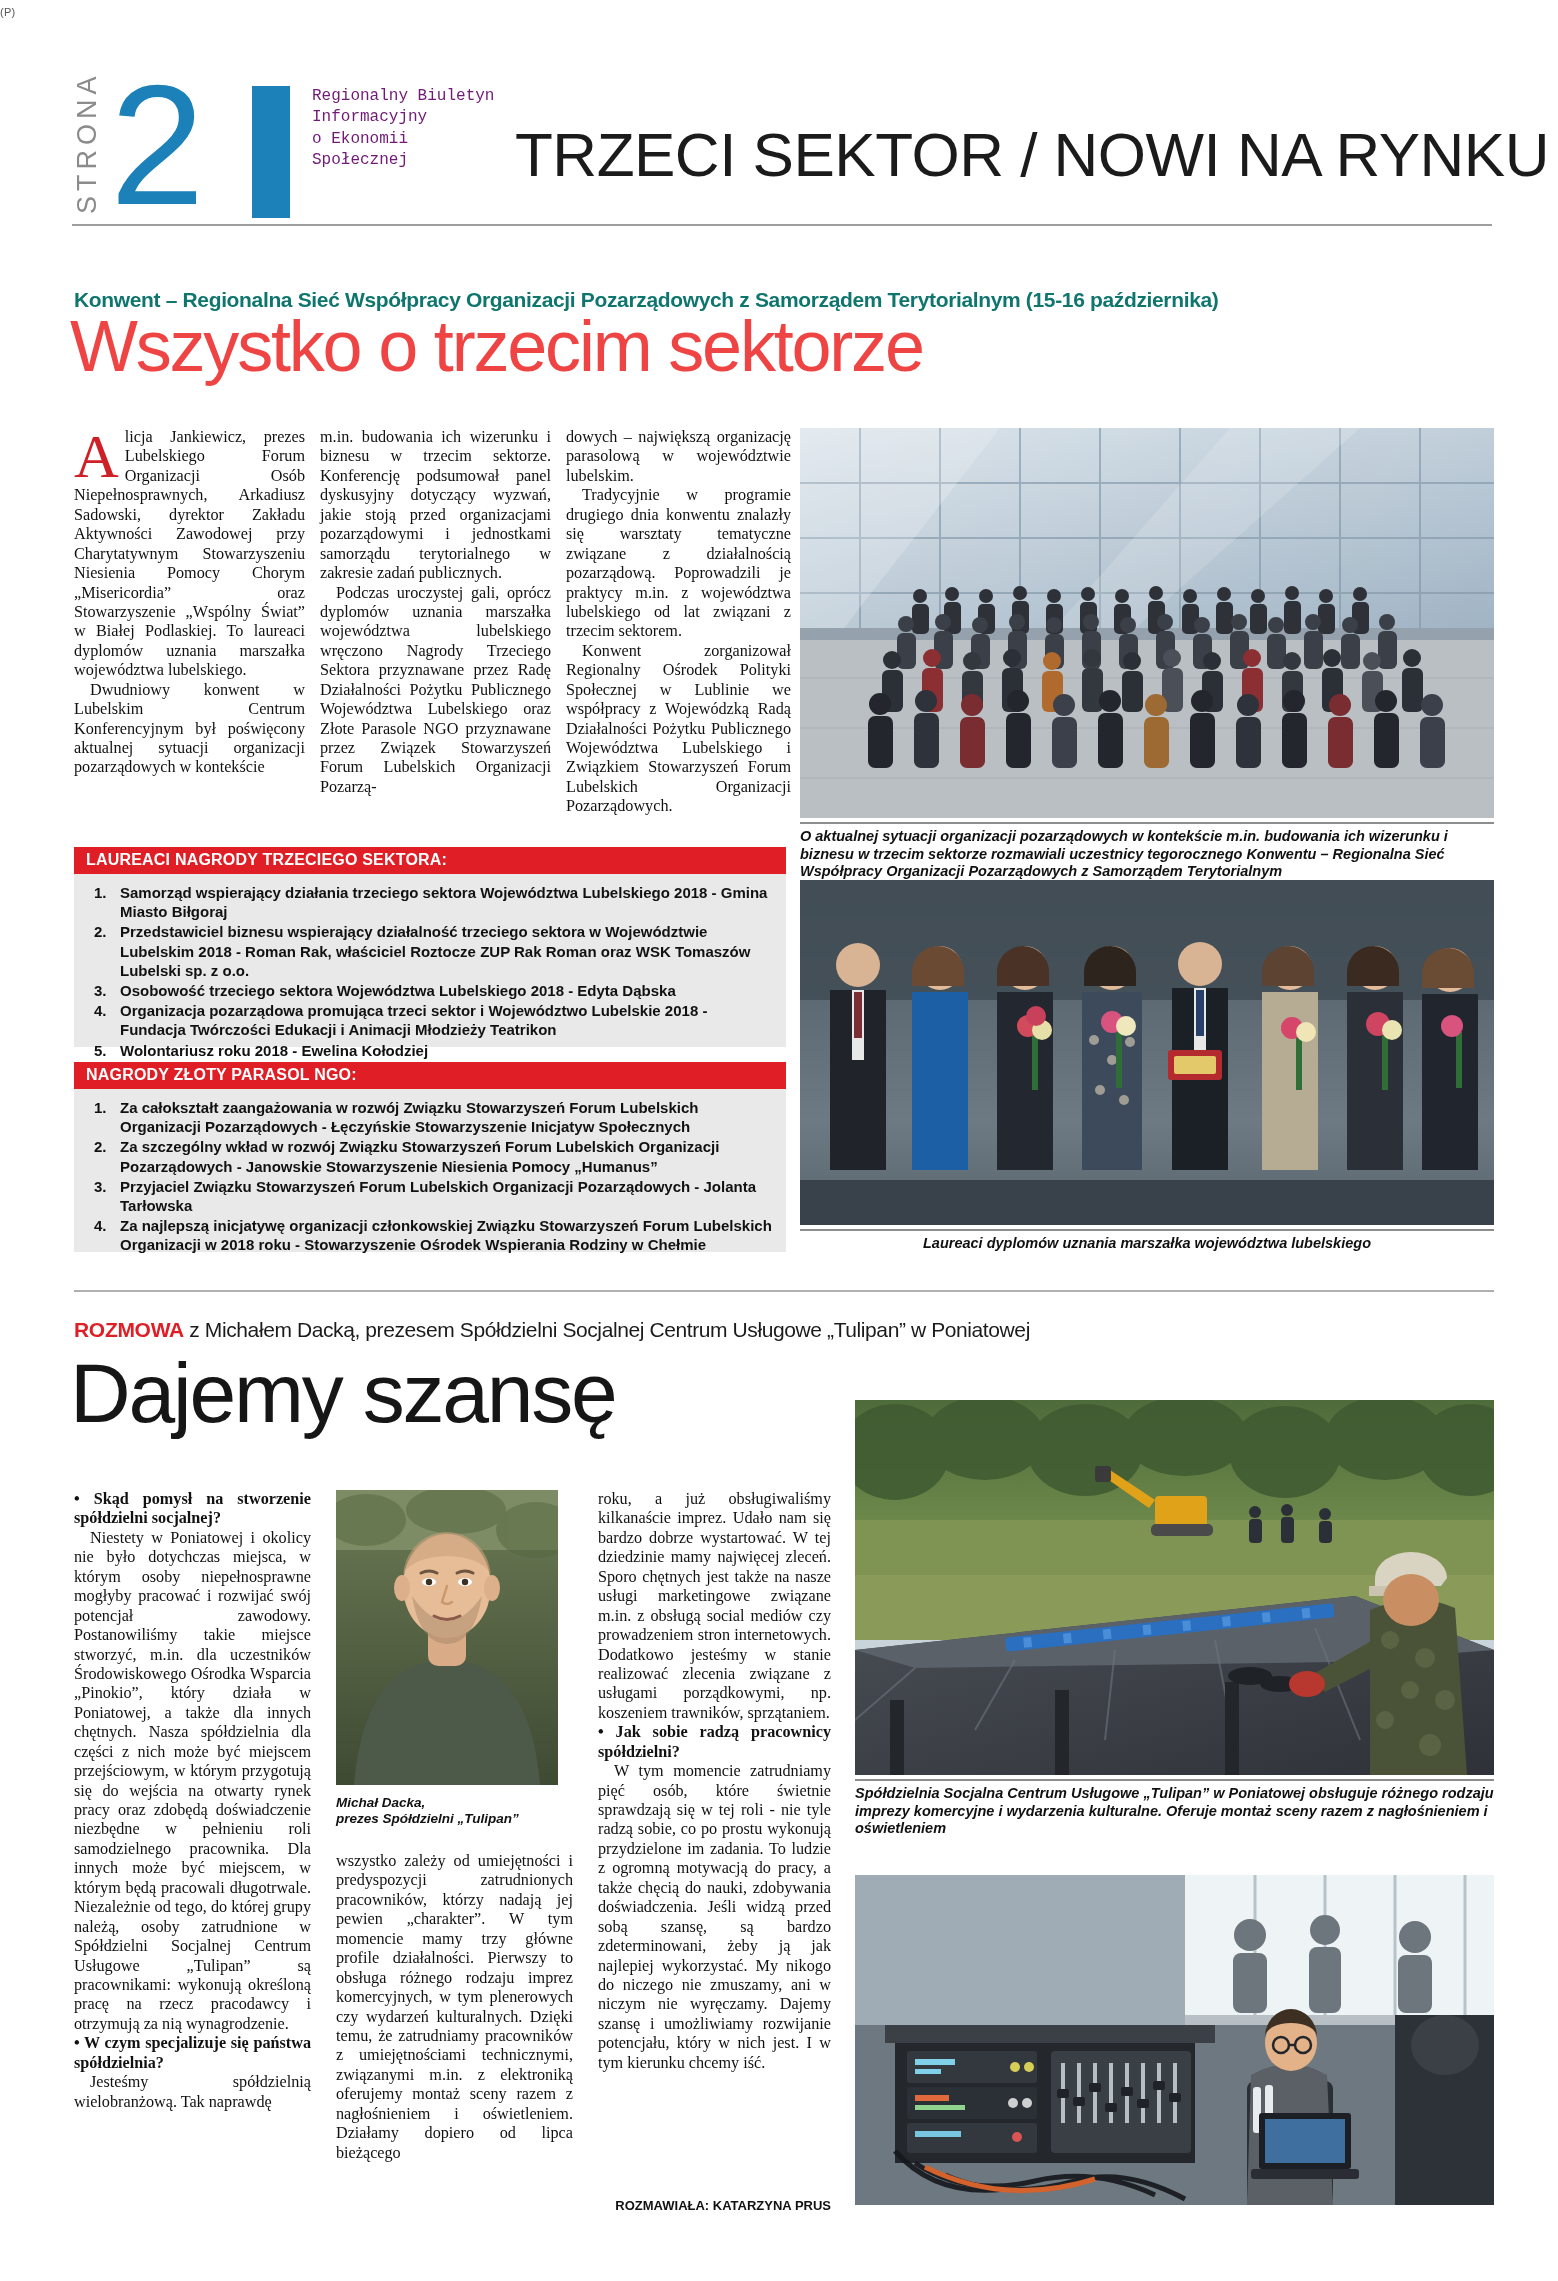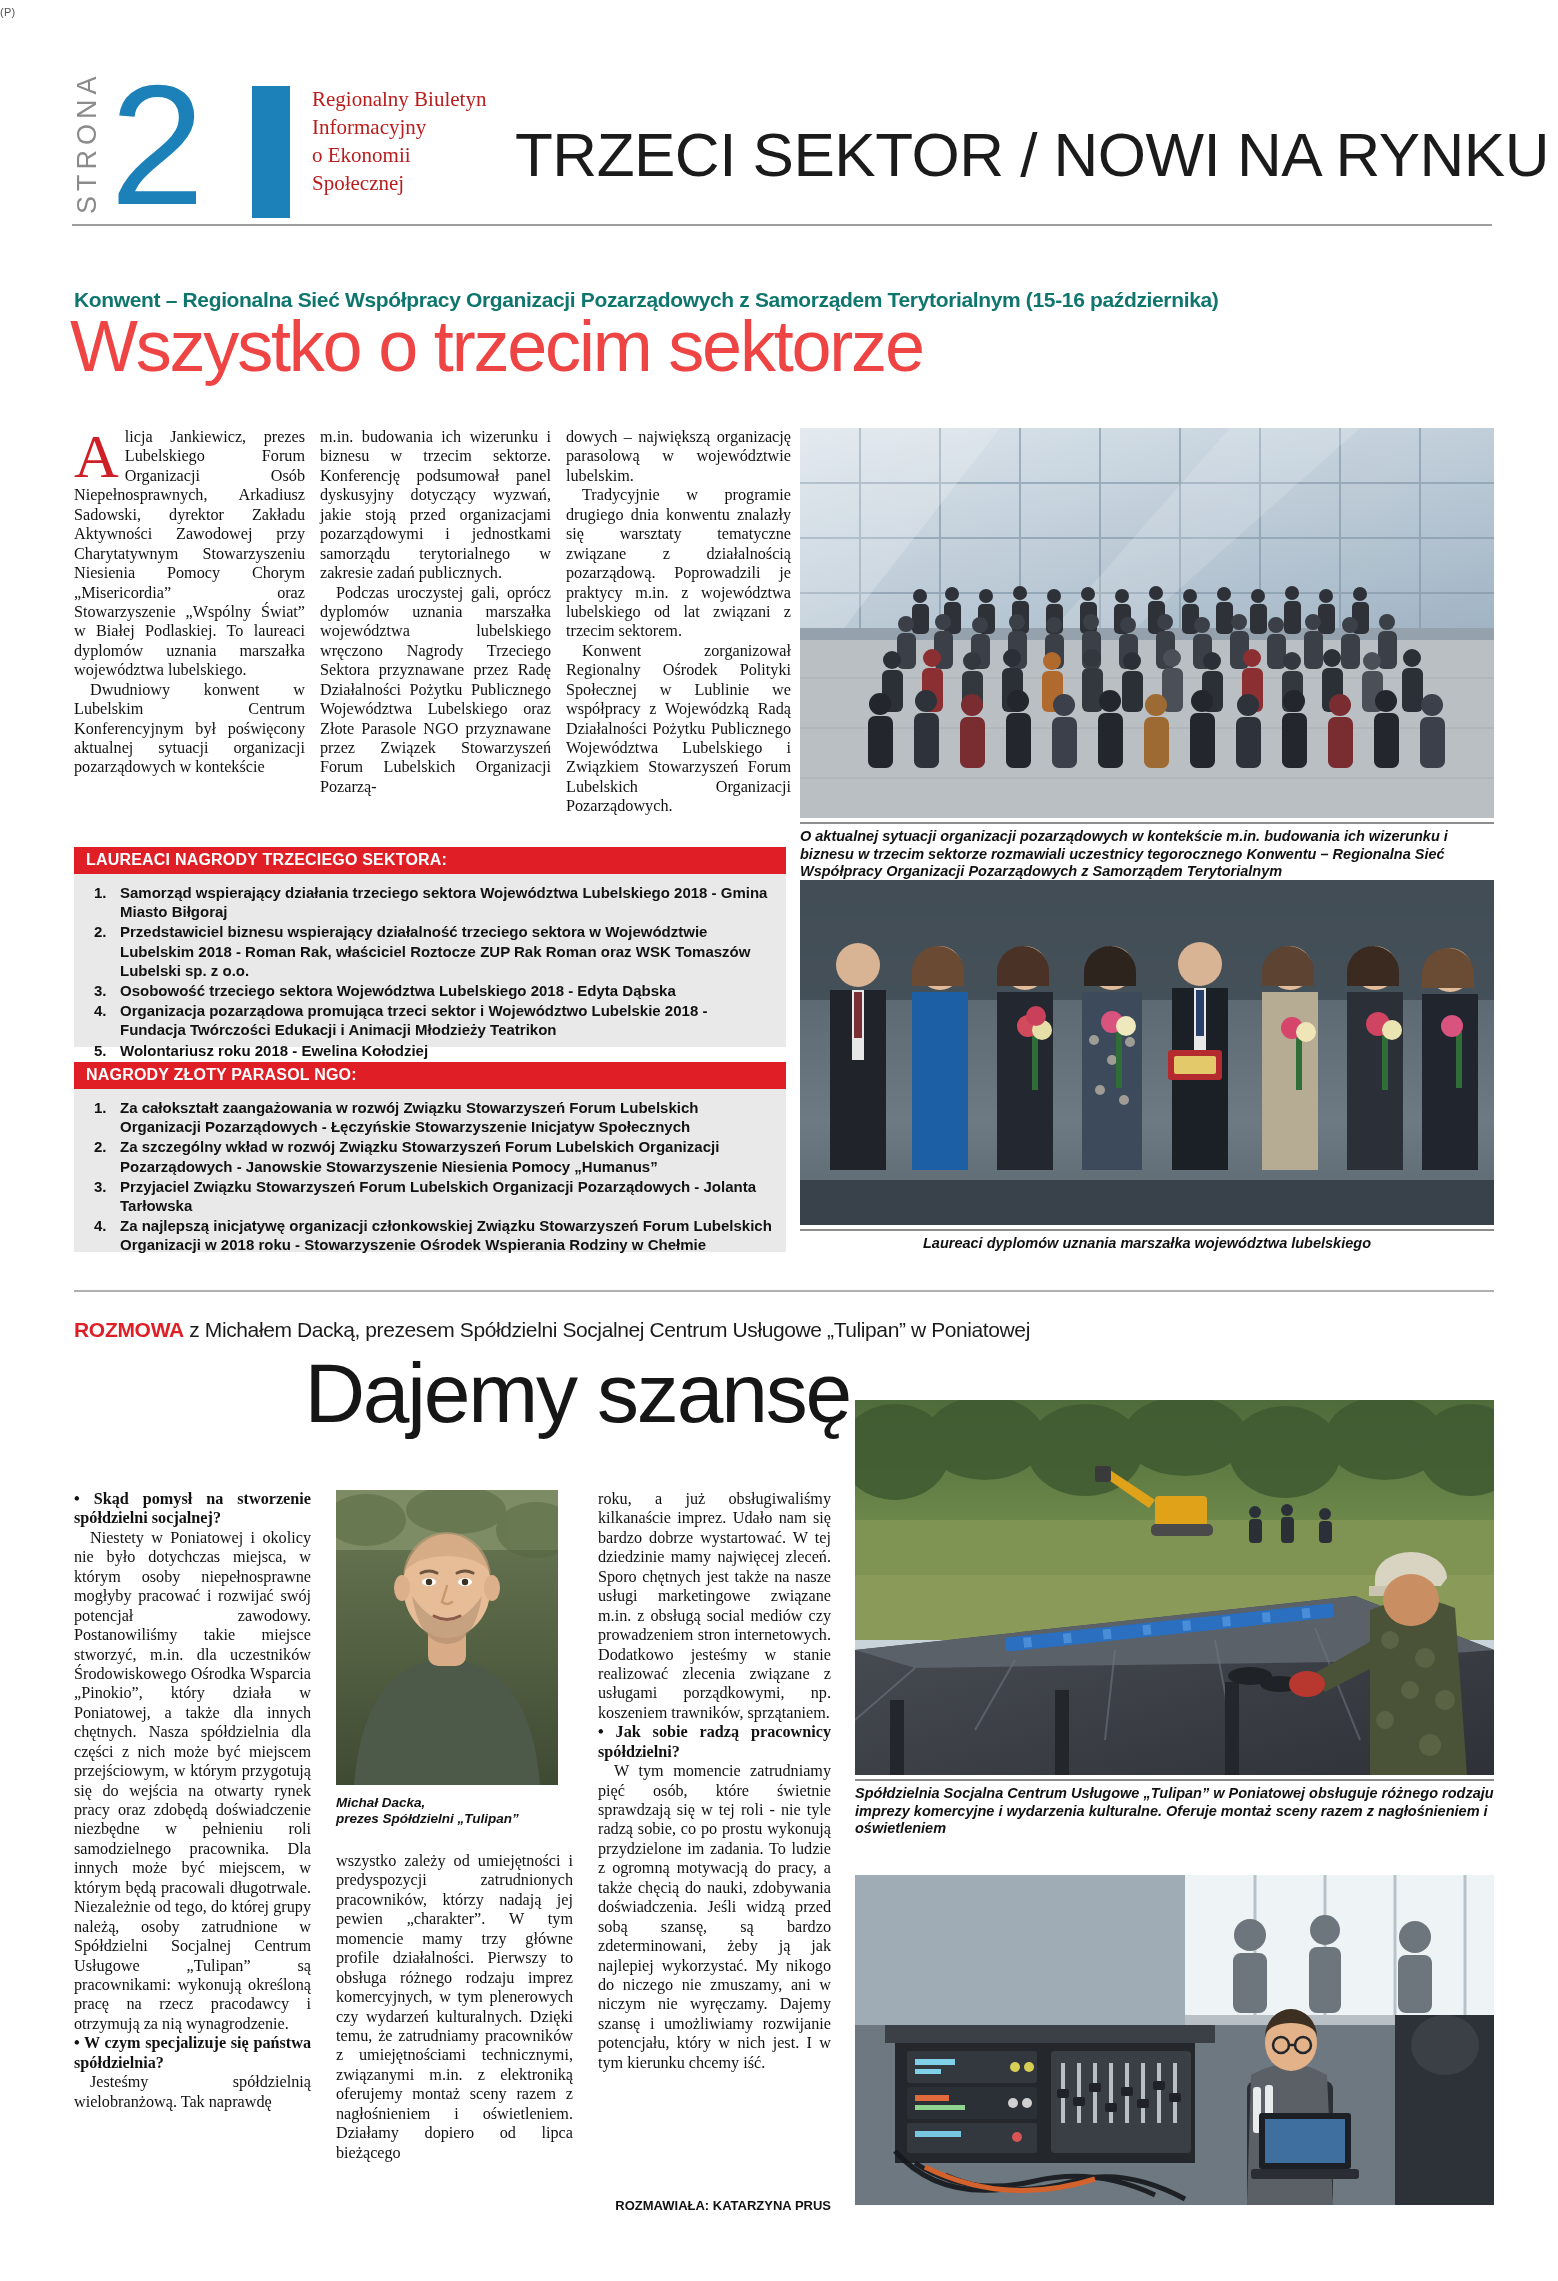--- a/index.html
+++ b/index.html
@@ -27,22 +27,22 @@
     height: 126px; text-align: center;
   }
   .page-number {
     position: absolute; left: 38px; top: -26px;
     font-family: "Liberation Sans", sans-serif;
     font-size: 170px; font-weight: 300; color: #1b81b8; line-height: 1;
   }
   .blue-bar { position: absolute; left: 180px; top: 0px; width: 38px; height: 132px; background: #1b81b8; }
   .mast-lines {
     position: absolute; left: 240px; top: 0px; width: 195px;
-    font-family: Liberation Serif, serif;
-    font-size: 21px; line-height: 1.33; color: #b91c1c; font-weight: 300;
+    font-family: Liberation Mono, monospace;
+    font-size: 16px; line-height: 1.33; color: #701a75; font-weight: 300;
   }
   .section-title {
     position: absolute; left: 443px; top: 38px; width: 980px;
     font-family: "Liberation Sans", sans-serif;
     font-size: 62px; font-weight: 300; color: #1b1b1b;
     letter-spacing: -0.5px; line-height: 1; white-space: nowrap;
     text-align: right;
   }
   .mast-rule { position: absolute; left: 72px; top: 224px; width: 1420px; height: 2px; background: #9e9e9e; }
 
@@ -138,21 +138,21 @@
     position: absolute; left: 74px; top: 1318px; width: 1420px;
     font-family: "Liberation Sans", sans-serif;
     font-size: 21px; font-weight: 400; color: #1b1b1b;
     letter-spacing: -0.4px; white-space: nowrap;
   }
   .rozmowa-line b { color: #e01e26; font-weight: 700; letter-spacing: -0.3px; text-align: center; }
   .headline2 {
     position: absolute; left: 70px; top: 1348px; width: 780px;
     font-family: "Liberation Sans", sans-serif;
     font-size: 84px; font-weight: 400; color: #161616;
-    letter-spacing: -2.2px; line-height: 1.08; text-align: right;
+    letter-spacing: -2.2px; line-height: 1.08;
   }
 
   
   .a2col {
     position: absolute;
     font-family: "Liberation Serif", serif;
     font-size: 16.2px; line-height: 1.2; text-align: justify; color: #111;
   }
   .a2col p { text-indent: 16px; }
   .a2col p.q { text-indent: 0; font-weight: 700; }

